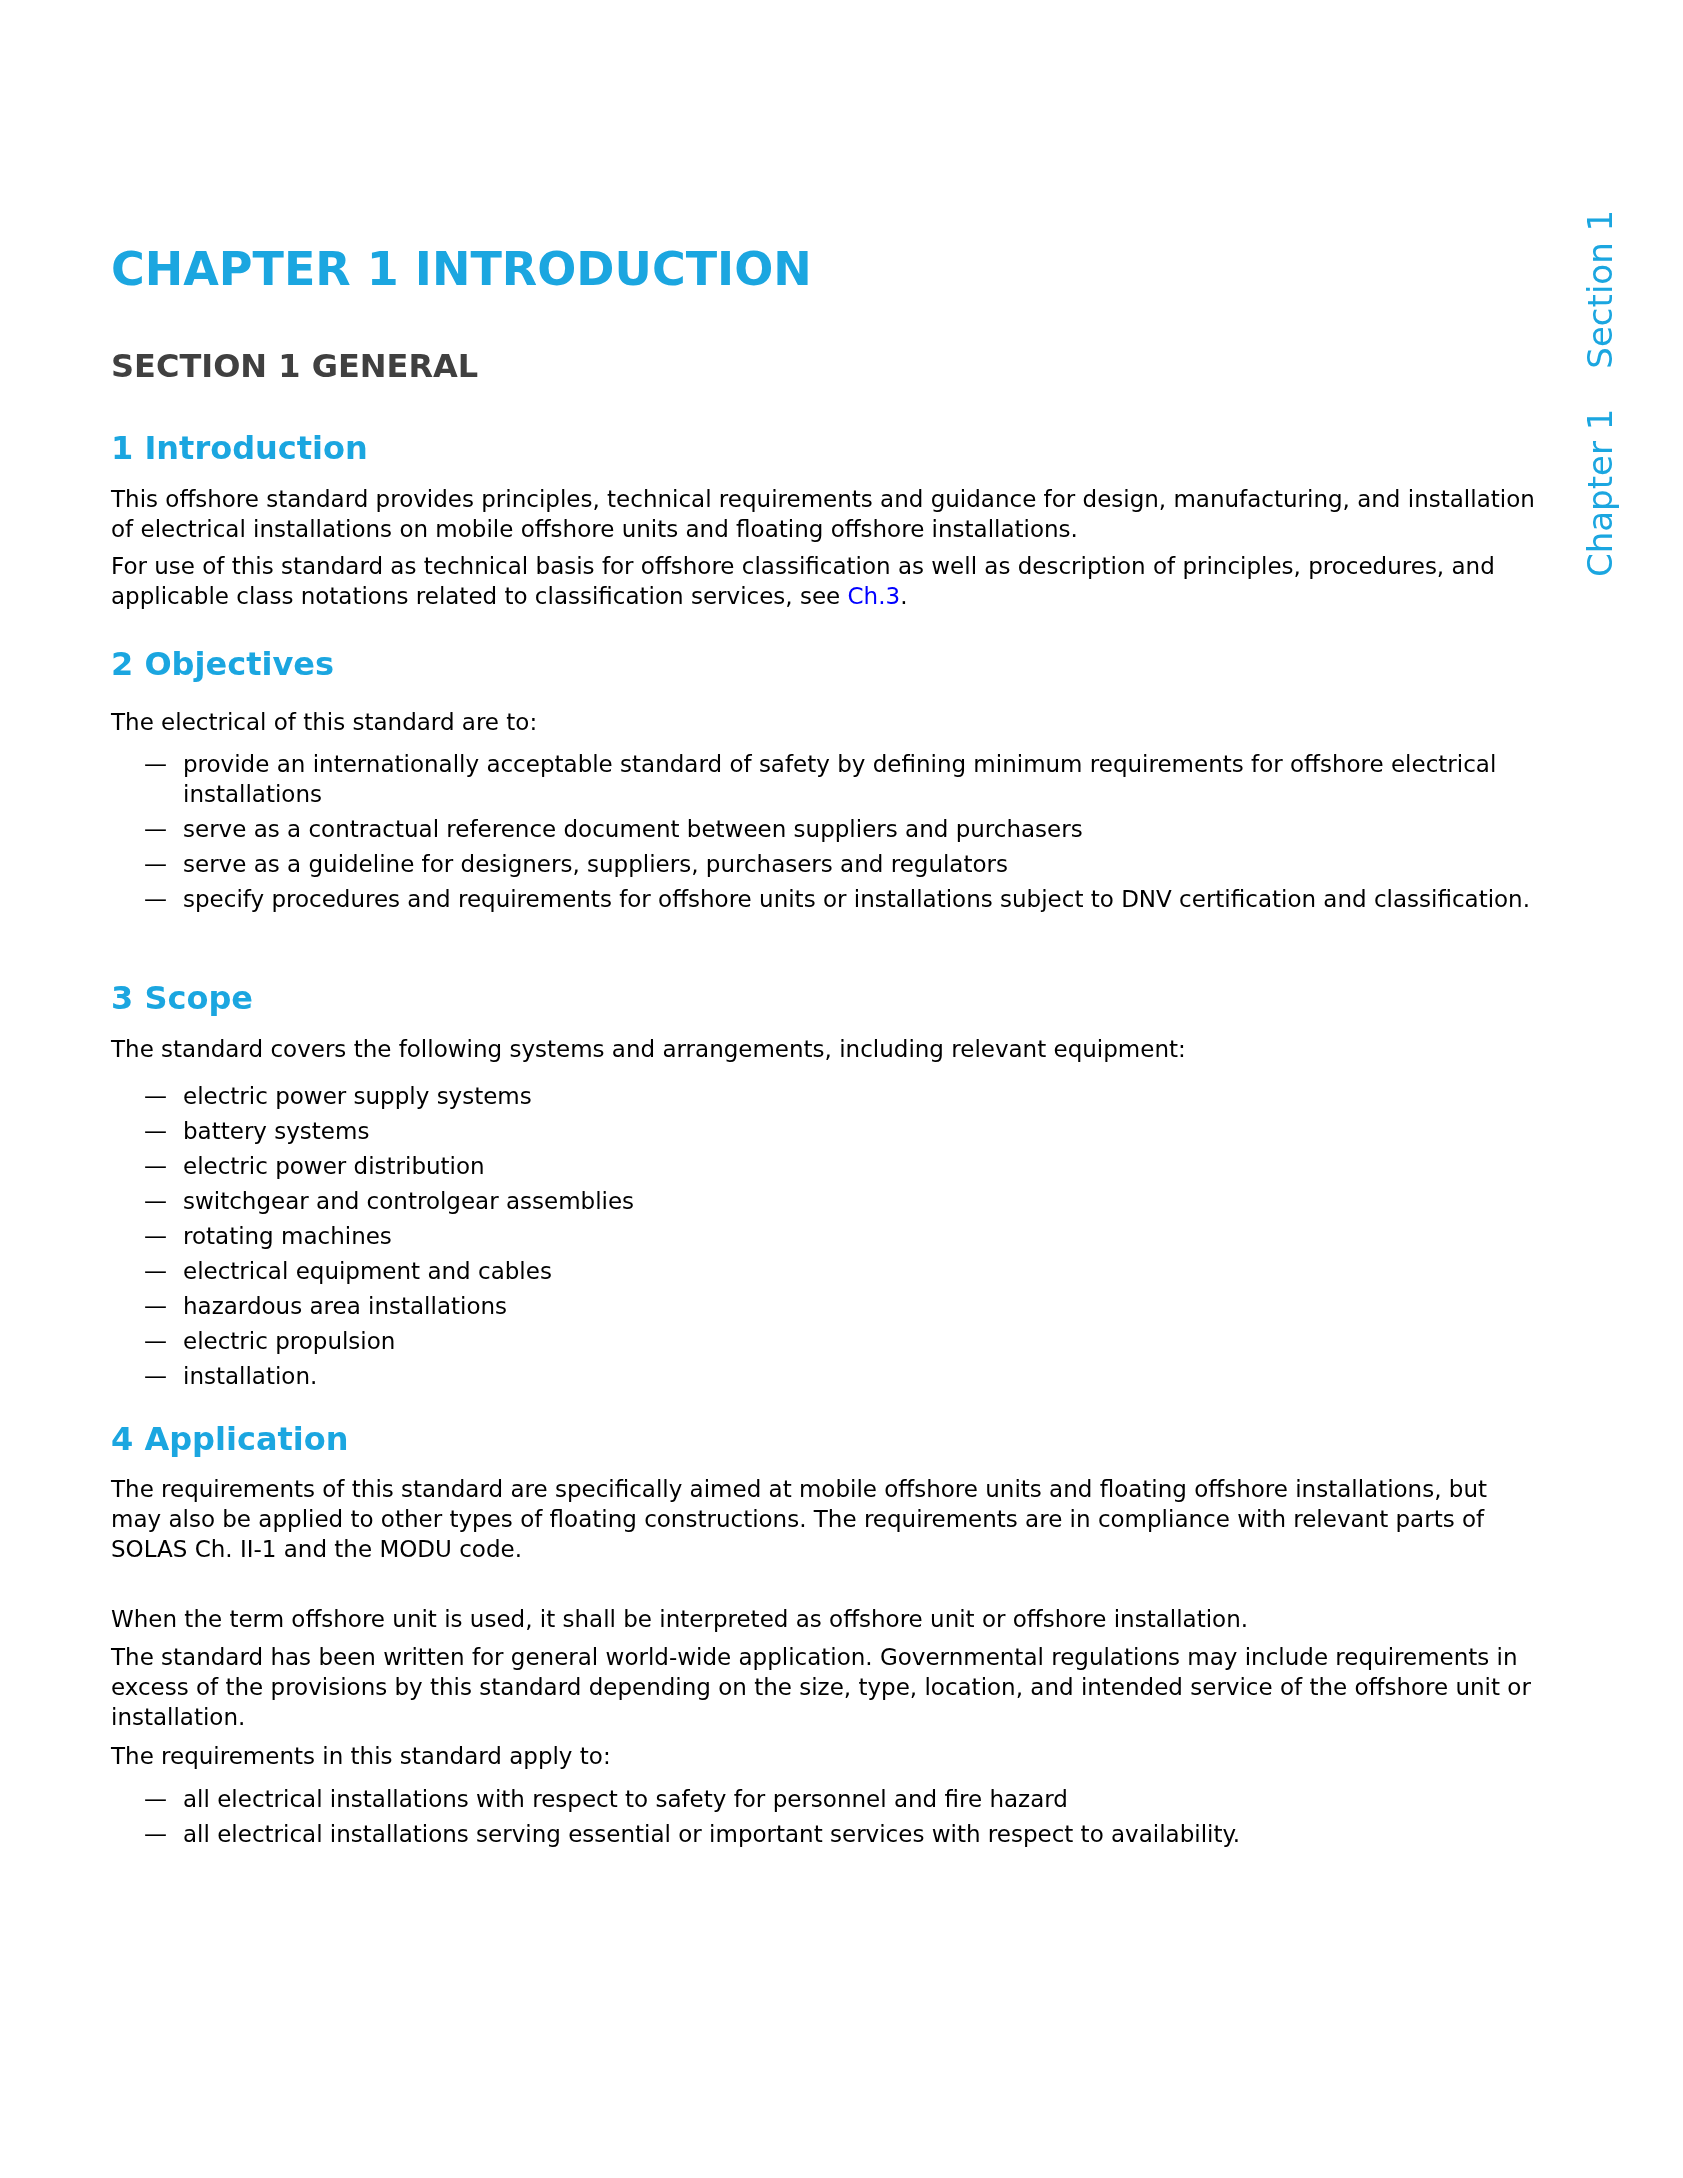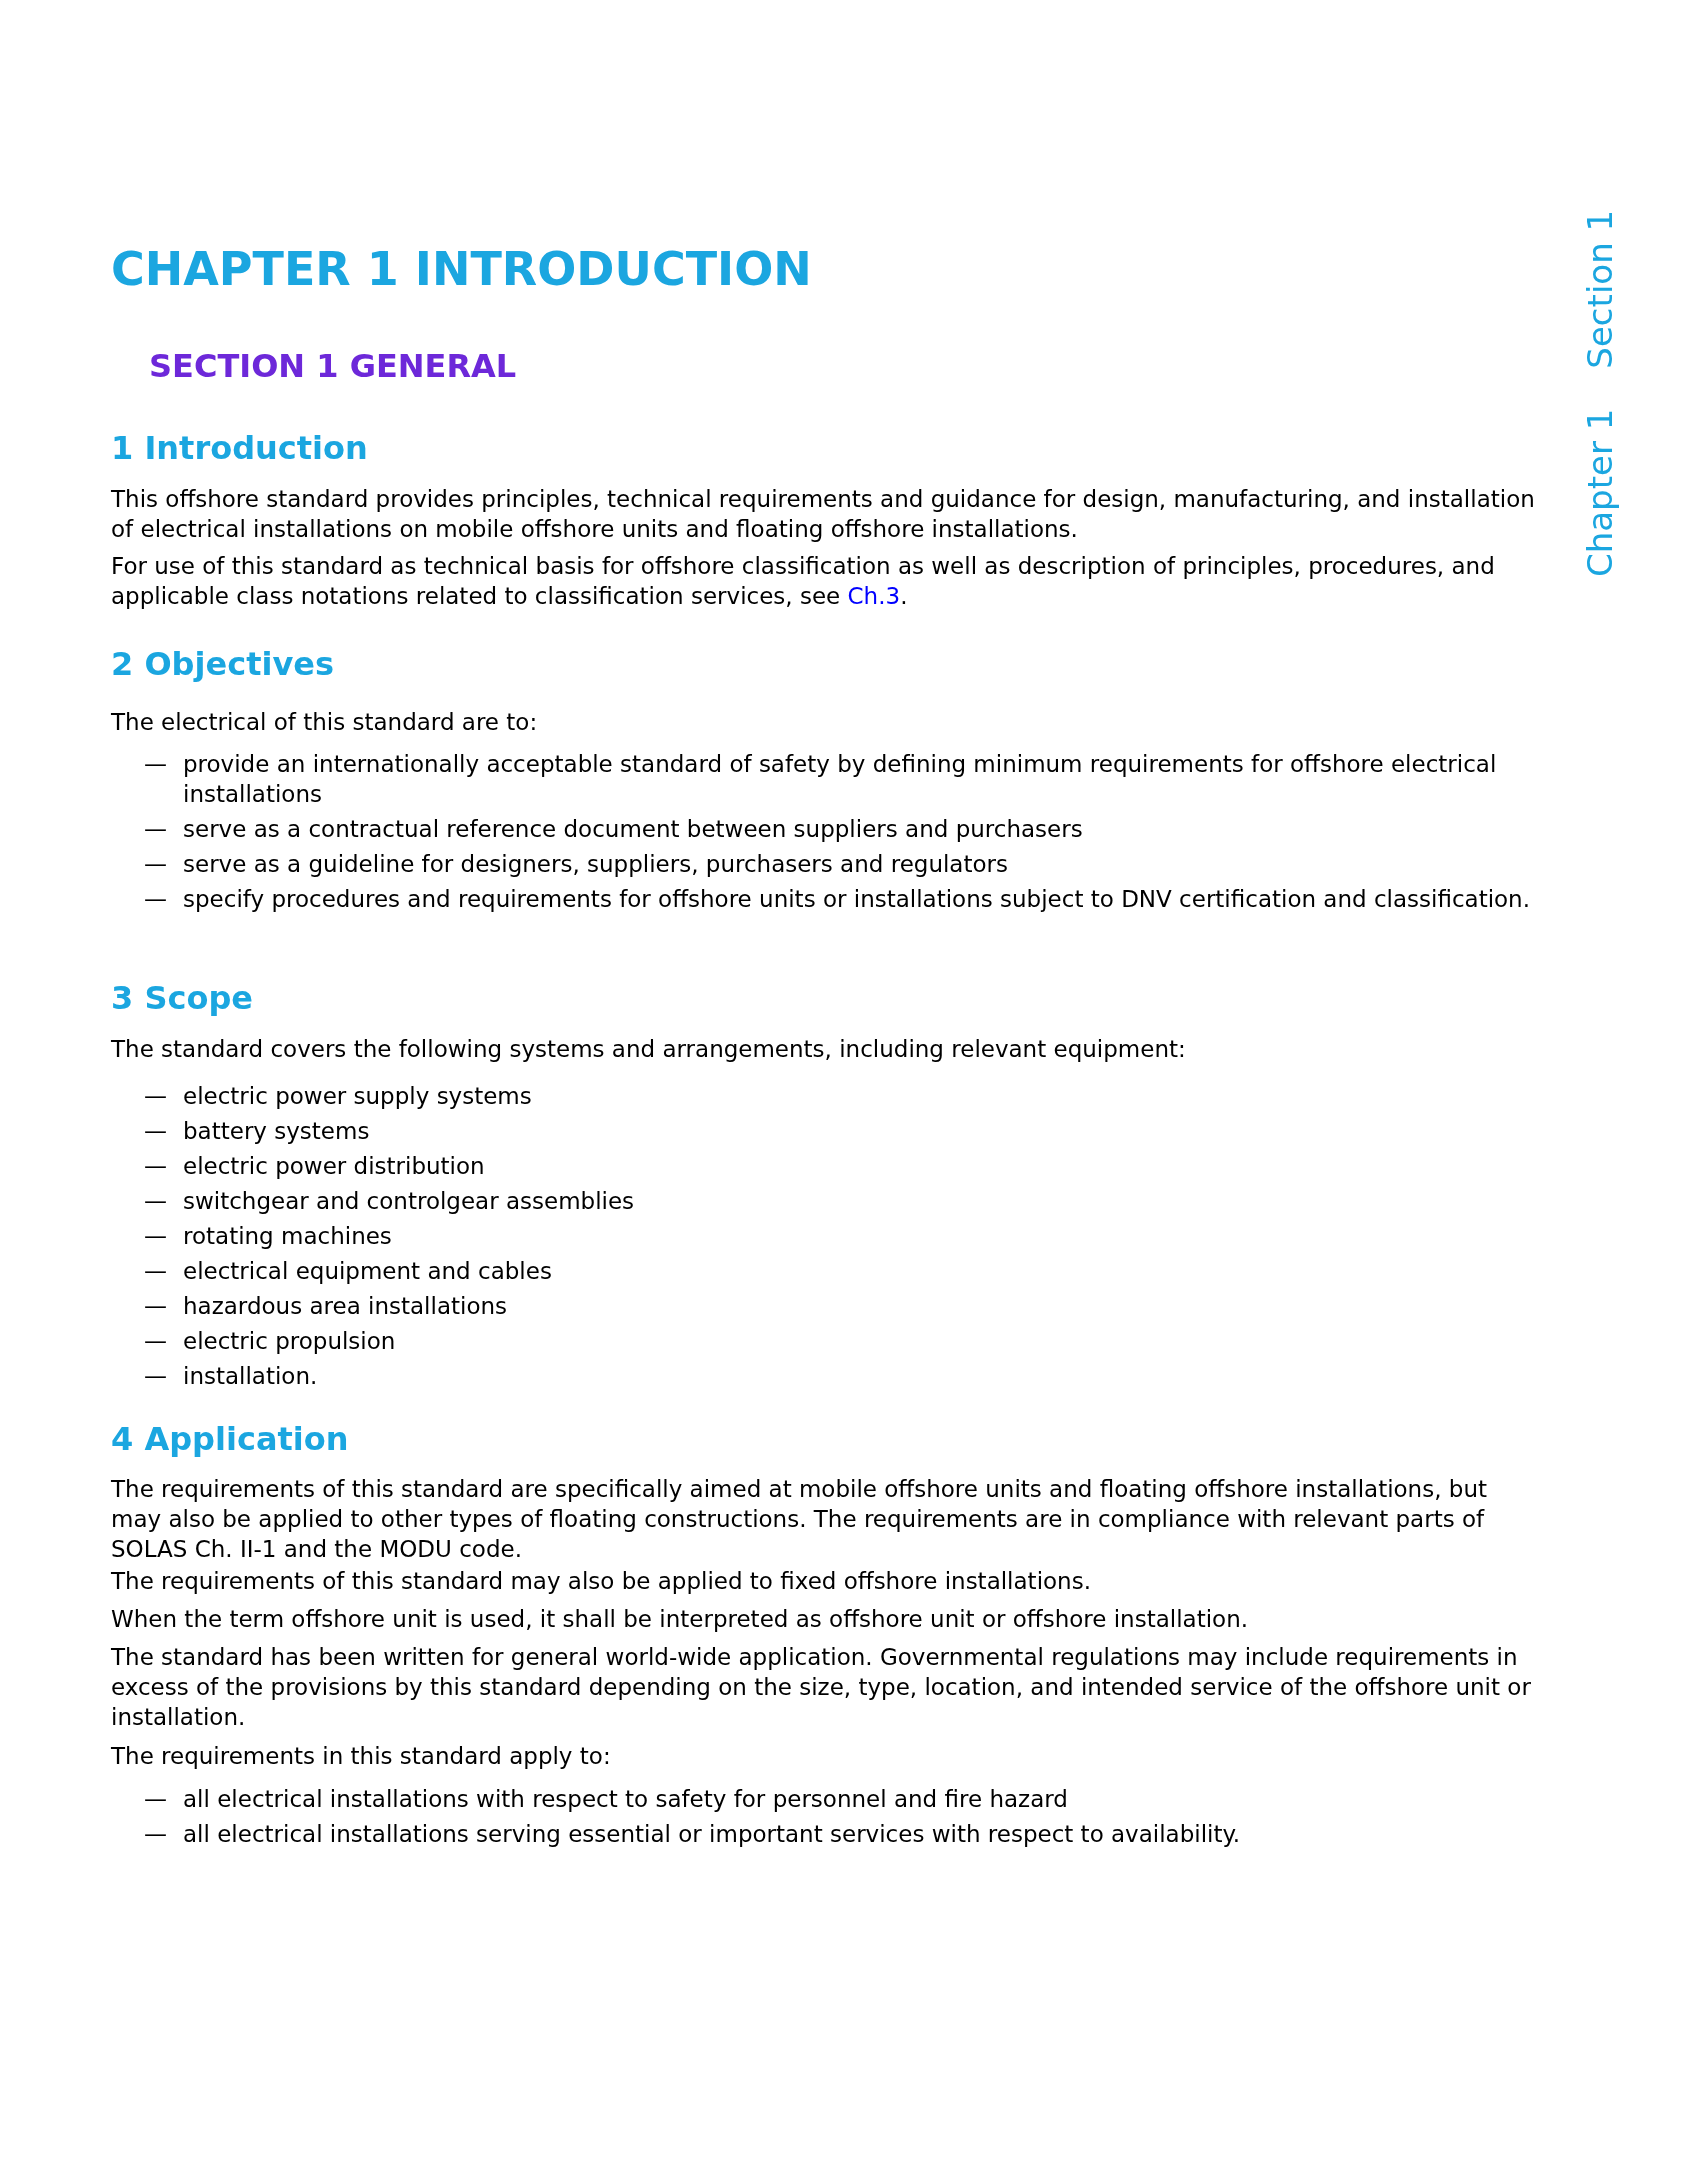--- a/index.html
+++ b/index.html
@@ -17,22 +17,21 @@
     top: 242px;
     font-size: 46px;
     font-weight: bold;
     color: #1ba6e0;
     letter-spacing: 0px;
   }
   .h-section {
     top: 347px;
     font-size: 32px;
     font-weight: bold;
-    color: #6d28d9;
-    margin-left: 38px;
+    color: #404040;
   }
   .h-num {
     font-size: 32px;
     font-weight: bold;
     color: #1ba6e0;
   }
   .h-intro       { top: 429px; }
   .h-objectives  { top: 645px; }
   .h-scope       { top: 979px; }
   .h-application { top: 1420px; }
@@ -148,21 +147,20 @@
     <li><span class="dash">—</span><span>rotating machines</span></li>
     <li><span class="dash">—</span><span>electrical equipment and cables</span></li>
     <li><span class="dash">—</span><span>hazardous area installations</span></li>
     <li><span class="dash">—</span><span>electric propulsion</span></li>
     <li><span class="dash">—</span><span>installation.</span></li>
   </ul>
 
   <div class="abs h-num h-application">4 Application</div>
 
   <div class="abs body-text p-app-1">The requirements of this standard are specifically aimed at mobile offshore units and floating offshore installations, but may also be applied to other types of floating constructions. The requirements are in compliance with relevant parts of SOLAS Ch. II-1 and the MODU code.</div>
-  <div class="abs body-text p-app-2">The requirements of this standard may also be applied to fixed offshore installations.</div>
   <div class="abs body-text p-app-3">When the term offshore unit is used, it shall be interpreted as offshore unit or offshore installation.</div>
   <div class="abs body-text p-app-4">The standard has been written for general world-wide application. Governmental regulations may include requirements in excess of the provisions by this standard depending on the size, type, location, and intended service of the offshore unit or installation.</div>
   <div class="abs body-text p-app-5">The requirements in this standard apply to:</div>
 
   <ul class="abs dash-list list-application">
     <li><span class="dash">—</span><span>all electrical installations with respect to safety for personnel and fire hazard</span></li>
     <li><span class="dash">—</span><span>all electrical installations serving essential or important services with respect to availability.</span></li>
   </ul>
 
   <div class="sidebar-anchor"><span>Chapter 1</span><span class="sidebar-section">Section 1</span></div>

